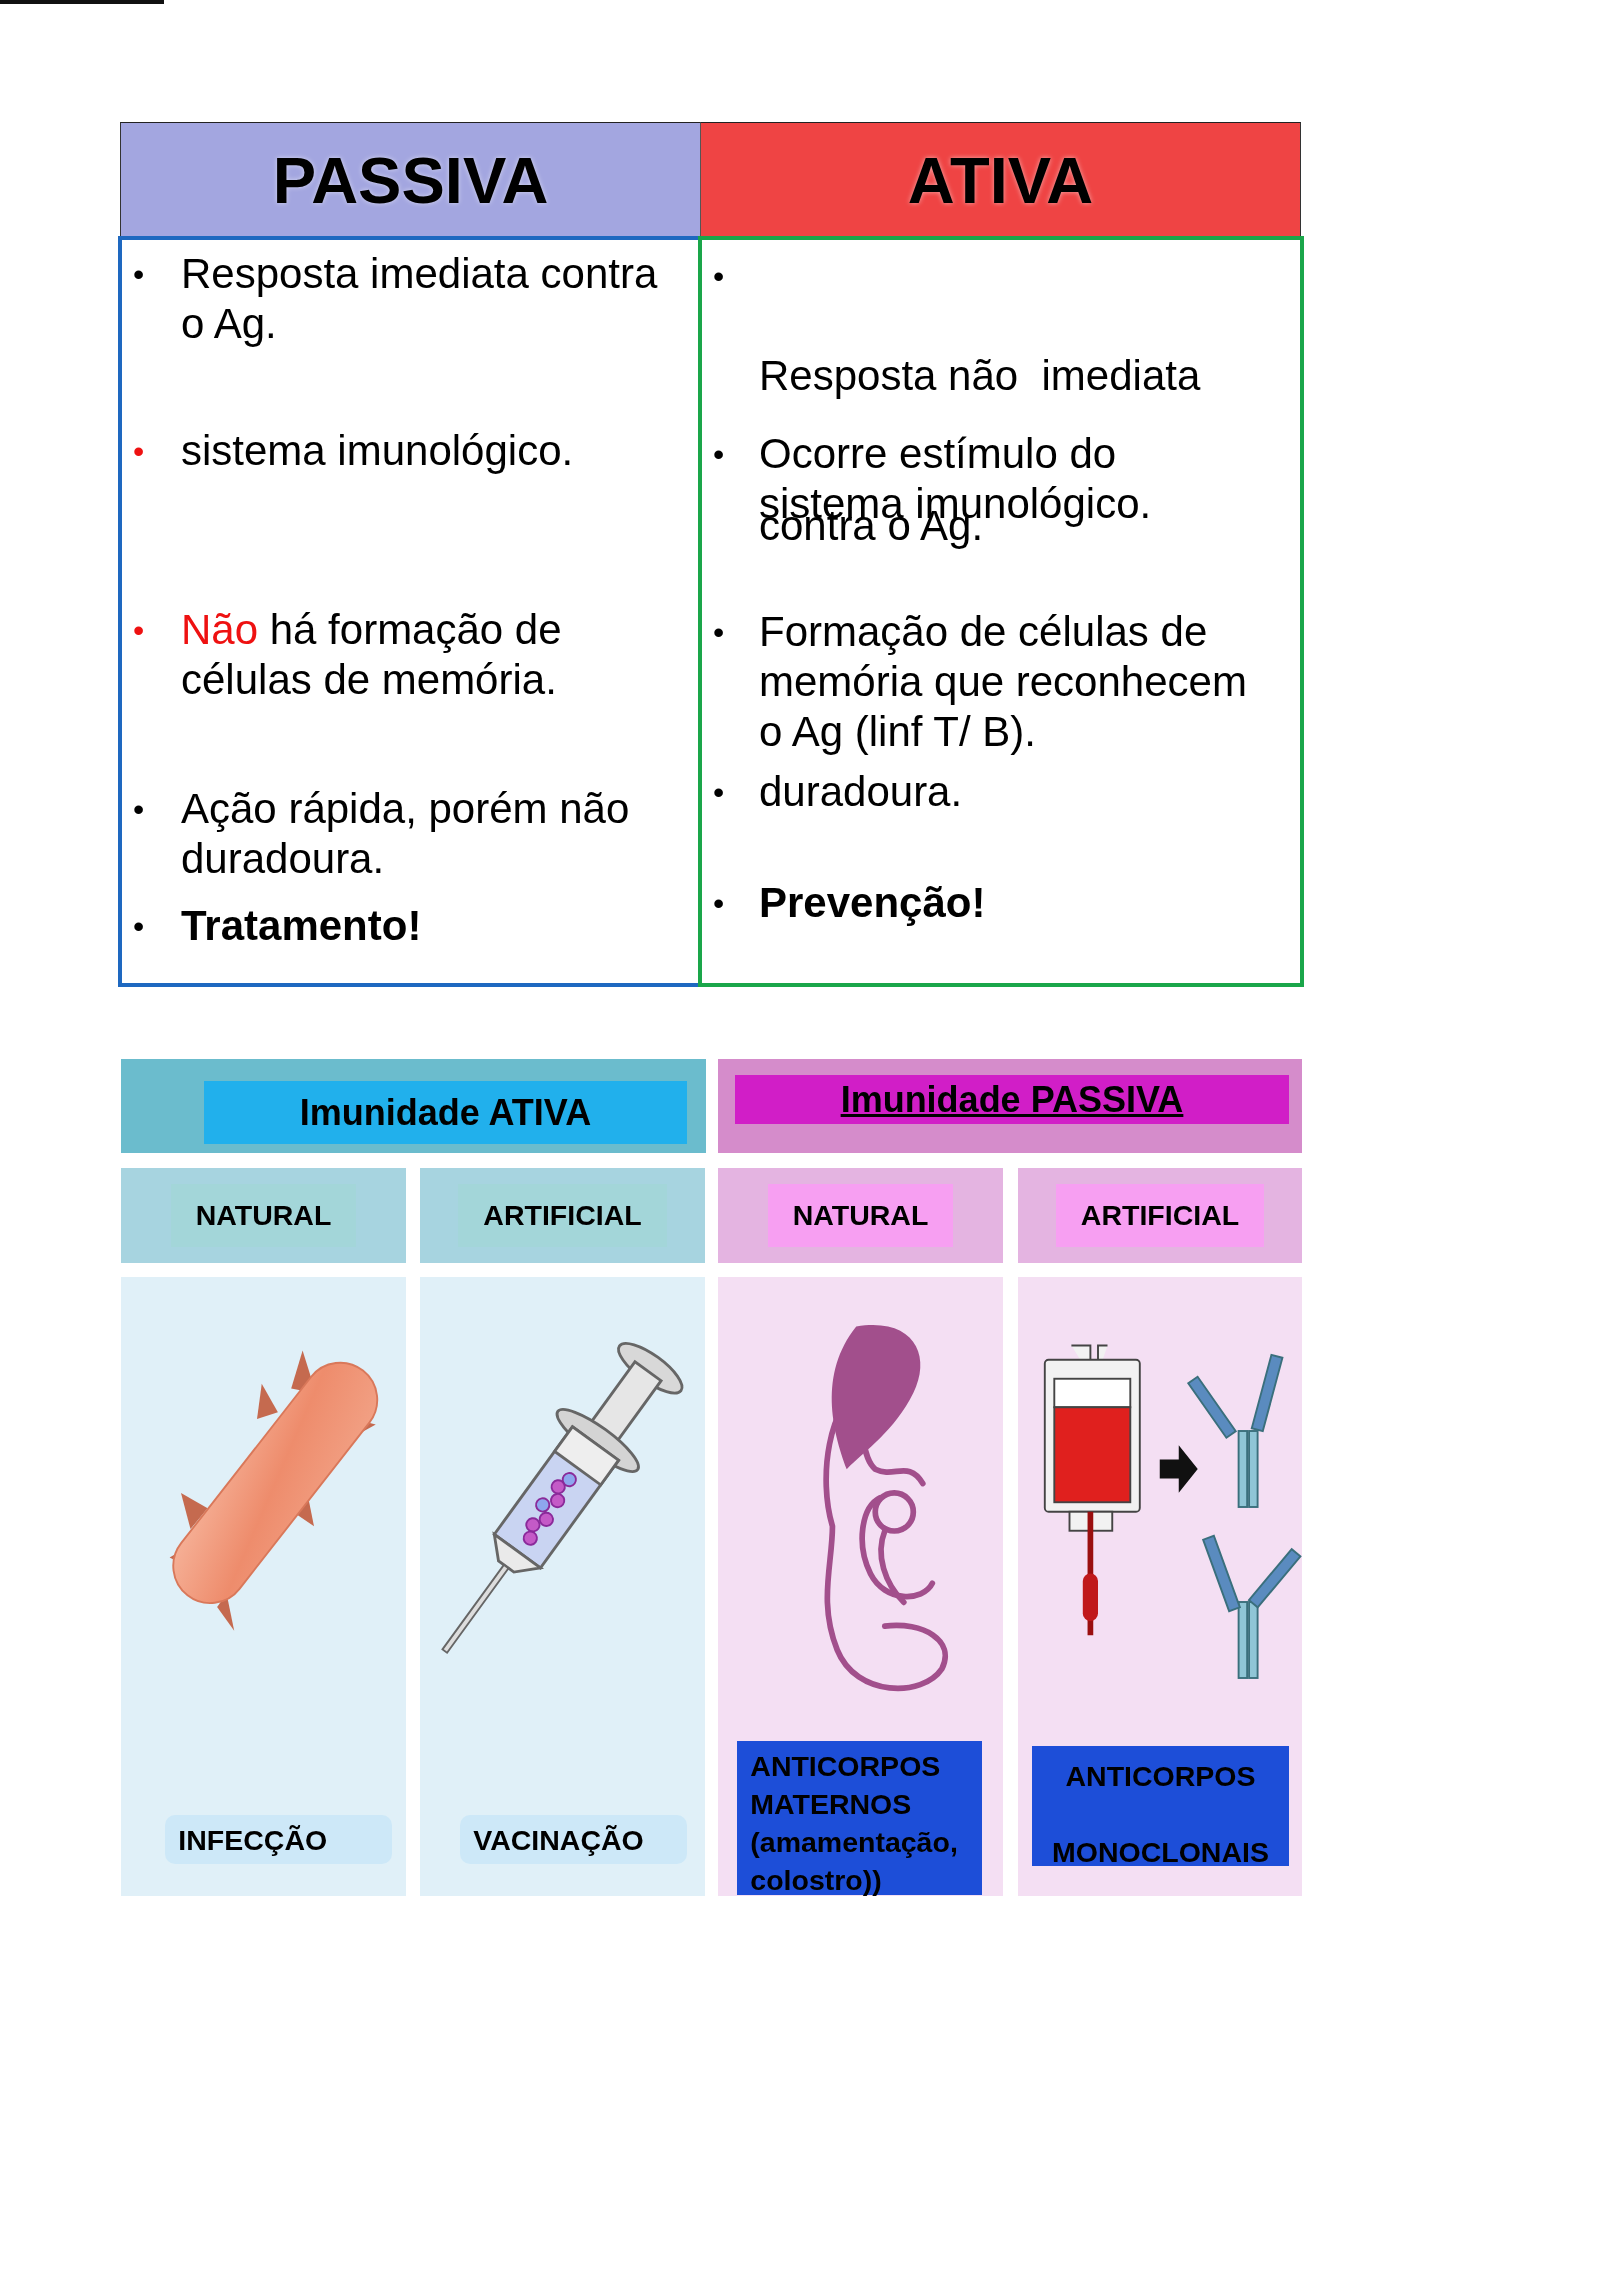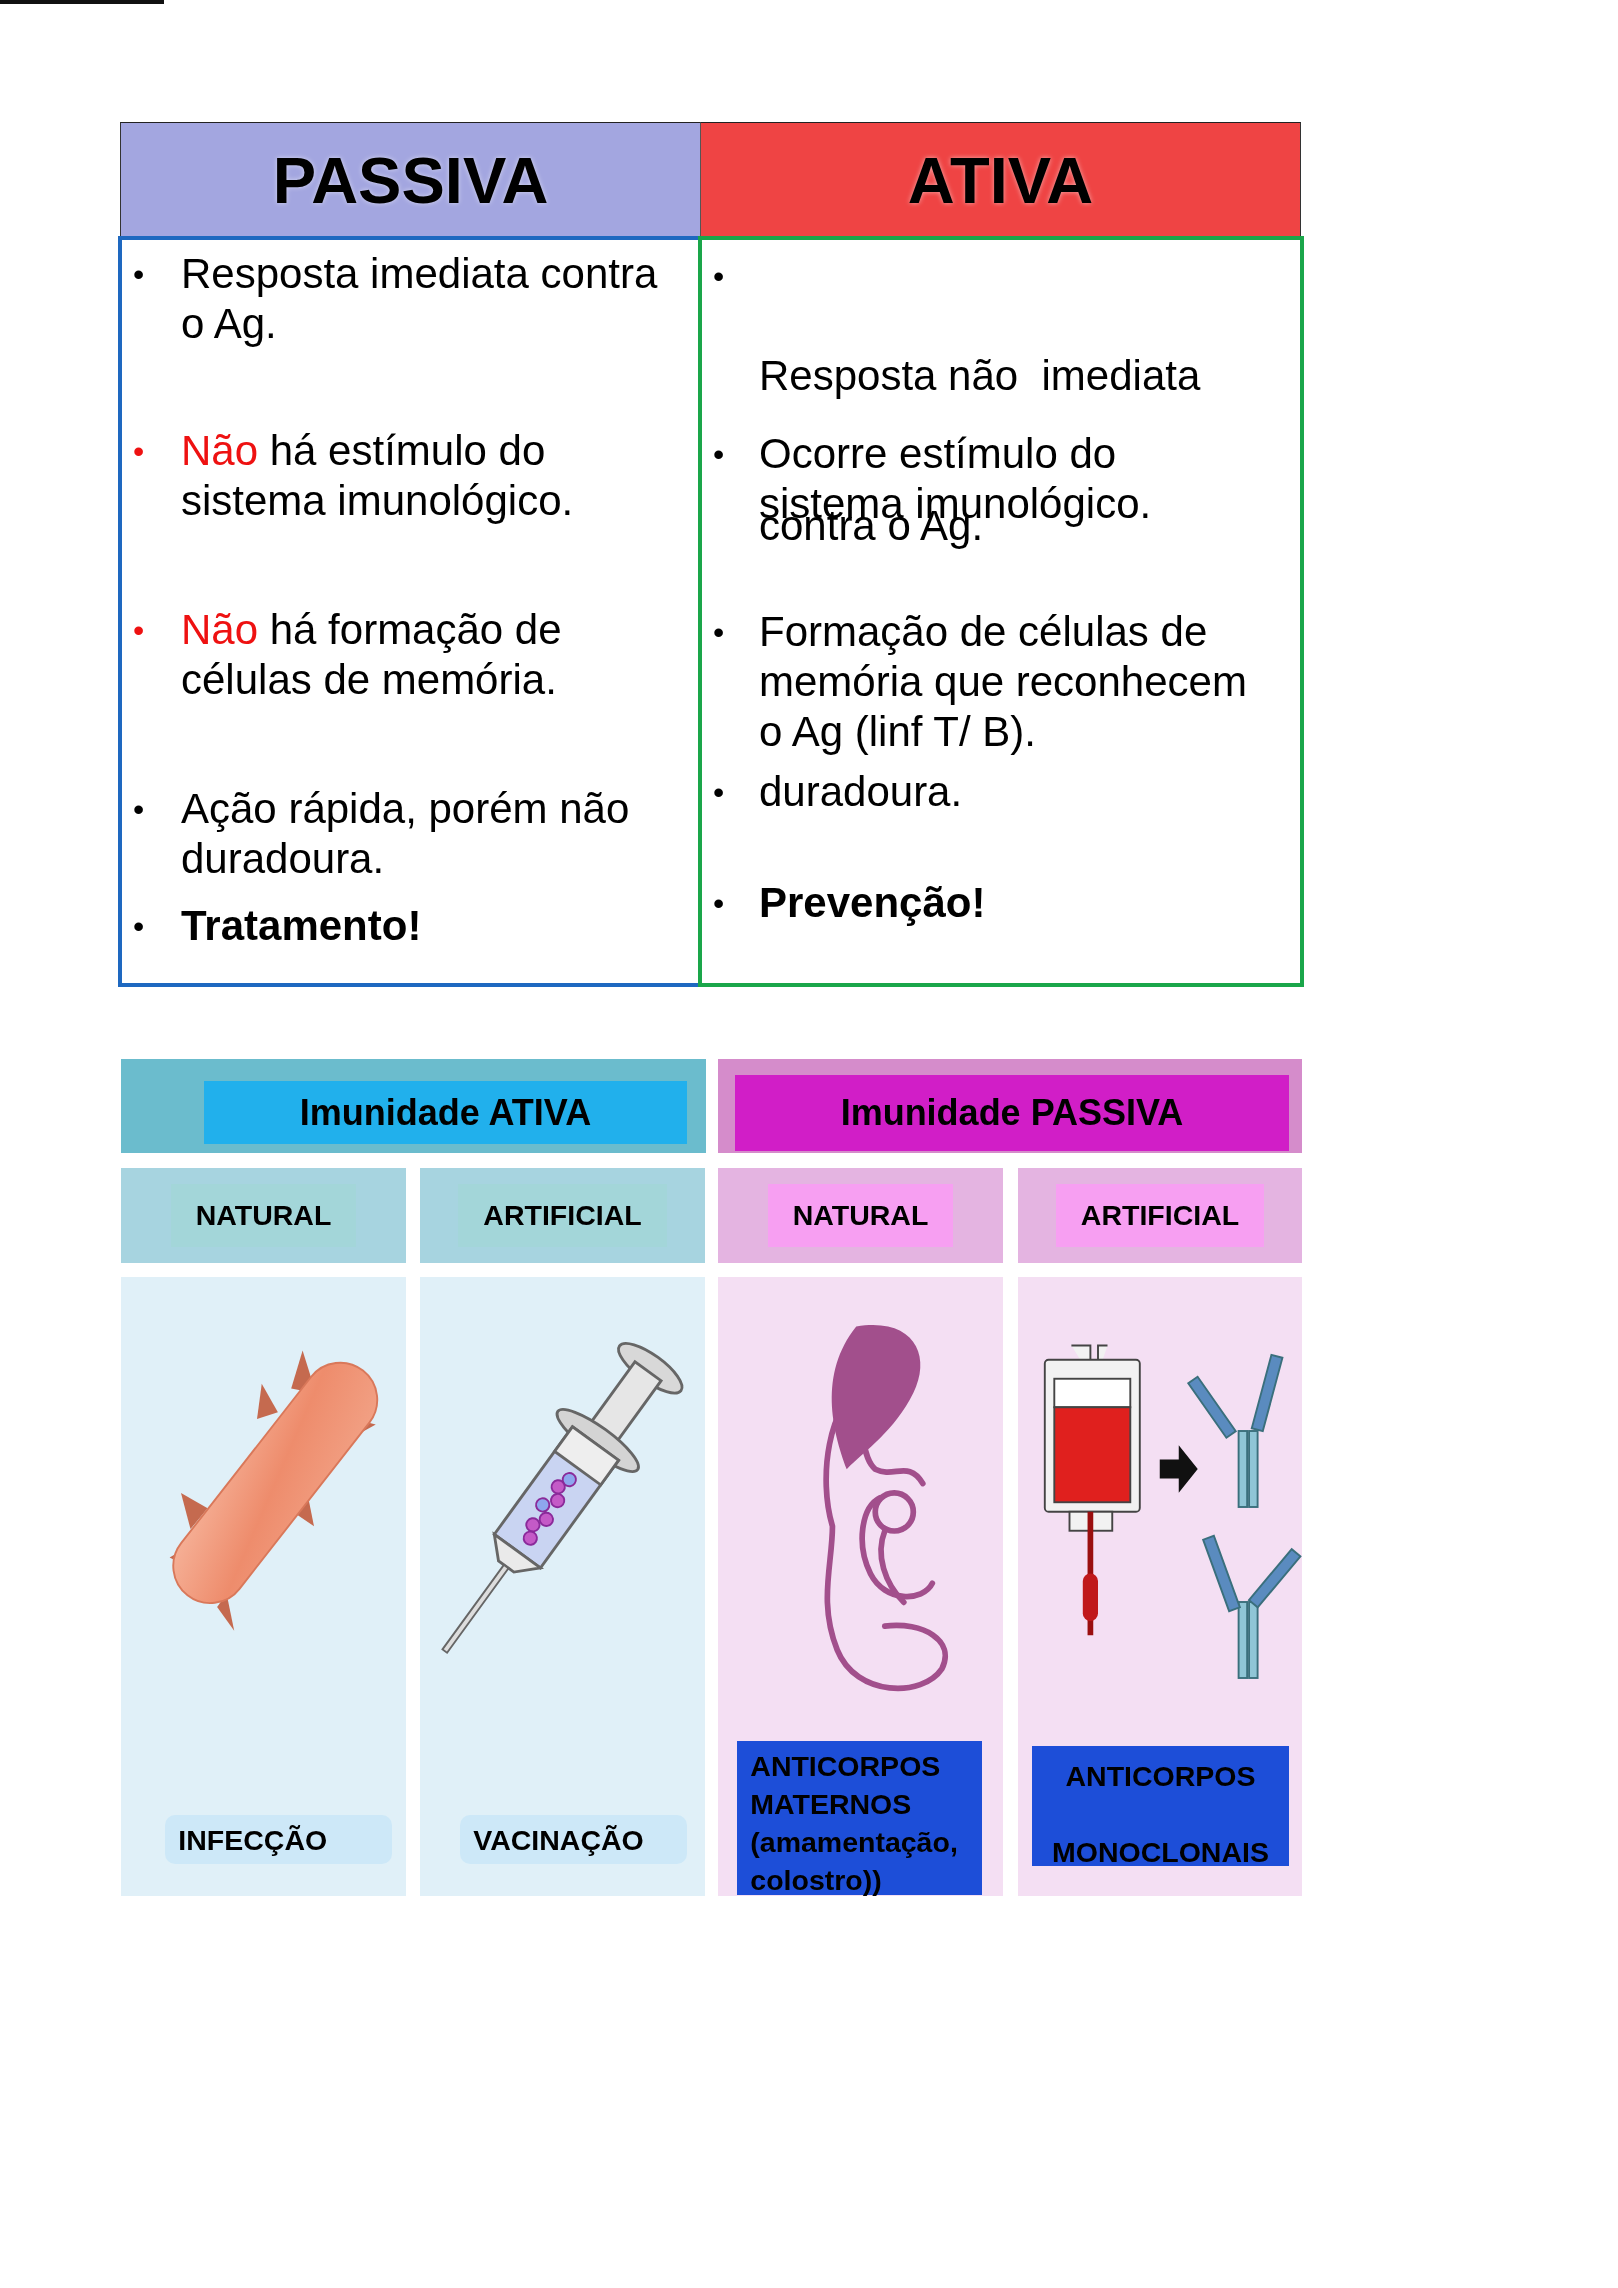--- a/index.html
+++ b/index.html
@@ -22,21 +22,21 @@
   .bullet { position:absolute; font-size:32px; line-height:50px; }
   .red { color:#ee1111; }
   .bold { font-weight:bold; }
 
   
   .hdr { top:1059px; height:94px; }
   .hdr-ativa { left:121px; width:585px; background:#6bbccd; }
   .hdr-passiva { left:718px; width:584px; background:#d58ccb; }
   .hdr-inner { display:flex; align-items:center; justify-content:center; font-weight:bold; font-size:36px; }
   .hdr-inner-ativa { left:204px; top:1081px; width:483px; height:63px; background:#21b0ec; }
-  .hdr-inner-passiva { left:735px; top:1075px; width:554px; height:76px; background:#d11ec7; }
+  .hdr-inner-passiva { left:735px; top:1075px; width:554px; height:49px; background:#d11ec7;text-decoration:underline; }
 
   .sub { top:1168px; height:95px; display:flex; align-items:center; justify-content:center;
          font-weight:bold; font-size:28.5px;text-align:right; }
   .sub-a { background:#a7d4e0; }
   .sub-p { background:#e4b4e1; }
   .sub-lbl { padding:15px 25px; }
   .sub-lbl-a { background:#a3d6d9; }
   .sub-lbl-p { background:#f79ff2; }
 
   .panel { top:1277px; height:619px; }
@@ -65,21 +65,20 @@
   <div class="abs tb tb-ativa"></div>
 
   <span class="bullet" style="left:133px;top:249px">•</span>
   <div class="item" style="left:181px;top:249px">
     <div>Resposta imediata contra</div>
     <div>o Ag.</div>
   </div>
 
   <span class="bullet red" style="left:133px;top:426px">•</span>
   <div class="item" style="left:181px;top:426px">
-    <div><span class="red">Não</span><span style="white-space:pre"> há estímulo do</span></div>
     <div>sistema imunológico.</div>
   </div>
 
   <span class="bullet red" style="left:133px;top:605px">•</span>
   <div class="item" style="left:181px;top:605px">
     <div><span class="red">Não</span><span style="white-space:pre"> há formação de</span></div>
     <div>células de memória.</div>
   </div>
 
   <span class="bullet" style="left:133px;top:784px">•</span>

